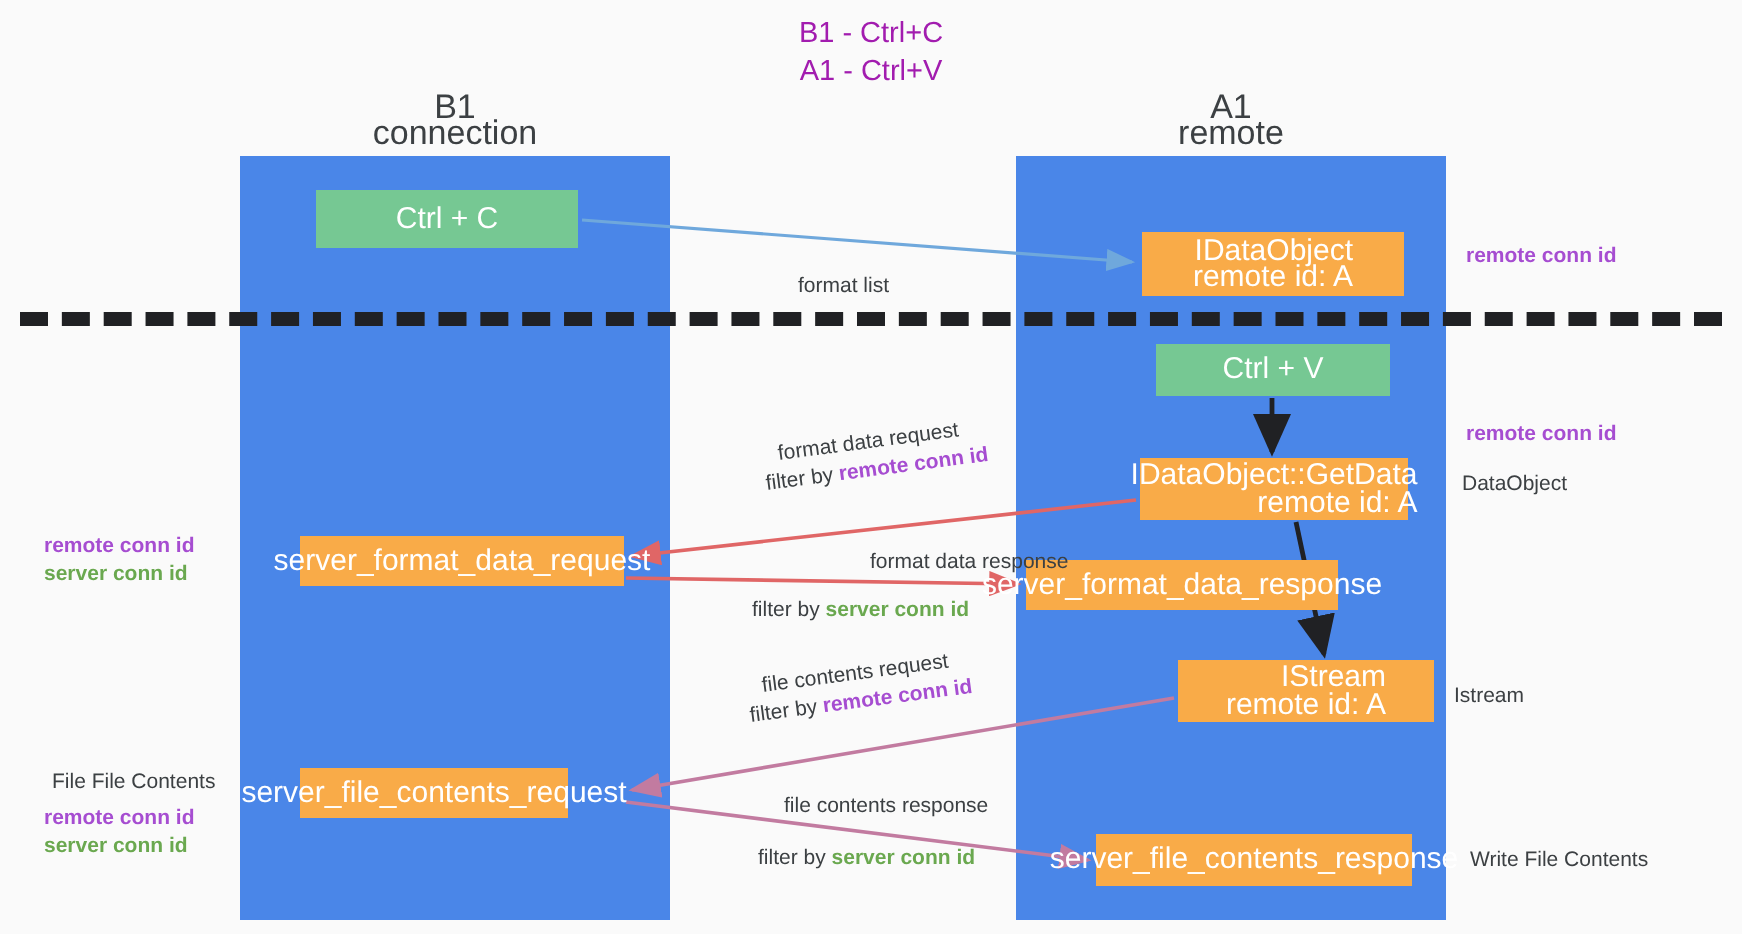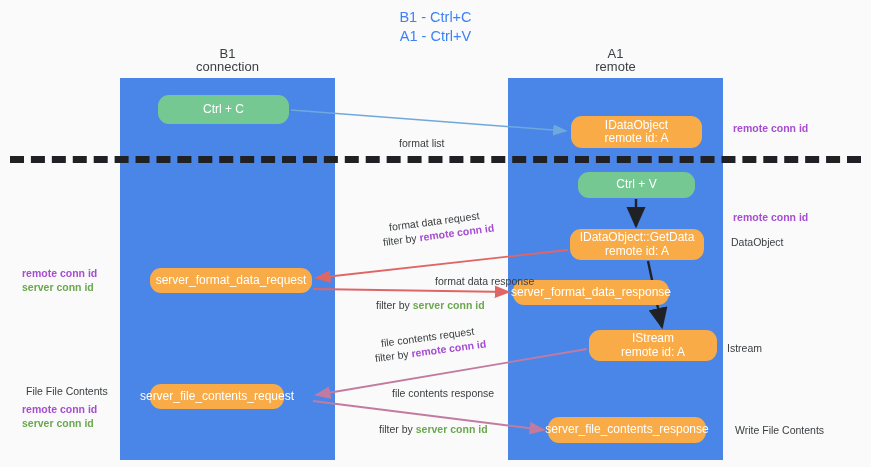--- a/index.html
+++ b/index.html
@@ -19,30 +19,30 @@
     height: 467px;
   }
 
   
   .title {
     position: absolute;
     left: 0; right: 0;
     top: 8px;
     text-align: center;
     font-size: 14.5px;
-    color: #3b82f6;
+    color: #a21caf;
     line-height: 19px;
     white-space: pre-line;
   }
 
   
   .lane-head {
     position: absolute;
     text-align: center;
-    font-size: 13px;
+    font-size: 17px;
     color: #3c4043;
     line-height: 13px;
     white-space: pre-line;
   }
   #lane-head-b1 { left: 120px; width: 215px; top: 47px; }
   #lane-head-a1 { left: 508px; width: 215px; top: 47px; }
 
   
   .lane {
     position: absolute;
@@ -64,28 +64,27 @@
   }
 
   
   .node {
     position: absolute;
     box-sizing: border-box;
     display: flex;
     flex-direction: column;
     align-items: center;
     justify-content: center;
-    font-size: 12px;
+    font-size: 15px;
     color: #ffffff;
-    text-align: center;
+    text-align: right;
     line-height: 13.5px;
     z-index: 5;
     white-space: pre-line;
     padding: 2px 4px;
-    border-radius: 11px;
   }
   .node.green  { background: #76c893; }
   .node.orange { background: #f9ab48; }
 
   #node-ctrl-c          { left: 158px; top: 95px;  width: 131px; height: 29px; }
   #node-idataobject     { left: 571px; top: 116px; width: 131px; height: 32px; }
   #node-ctrl-v          { left: 578px; top: 172px; width: 117px; height: 26px; }
   #node-getdata         { left: 570px; top: 229px; width: 134px; height: 31px; }
   #node-fmt-req         { left: 150px; top: 268px; width: 162px; height: 25px; }
   #node-fmt-resp        { left: 513px; top: 280px; width: 156px; height: 25px; }
@@ -114,21 +113,21 @@
   #lbl-remote-mid       { left: 733px; top: 210px; }
   #lbl-dataobject       { left: 731px; top: 235px; }
   #lbl-fdresp-1         { left: 391px; top: 274px; margin-left: 44px; }
   #lbl-fdresp-2         { left: 376px; top: 298px; }
   #lbl-left-conn        { left: 22px;  top: 266px; }
   #lbl-fcreq-1          { left: 381px; top: 336px; }
   #lbl-fcreq-2          { left: 375px; top: 351px; }
   #lbl-istream-side     { left: 727px; top: 341px; }
   #lbl-read-file        { left: 26px;  top: 384px; }
   #lbl-left-conn-2      { left: 22px;  top: 402px; }
-  #lbl-fcresp-1         { left: 392px; top: 386px; }
+  #lbl-fcresp-1         { left: 392px; top: 396px; }
   #lbl-fcresp-2         { left: 379px; top: 422px; }
   #lbl-write-file       { left: 735px; top: 423px; }
 
   #arrow-layer {
     position: absolute;
     left: 0; top: 0;
     width: 871px; height: 467px;
     z-index: 4;
     pointer-events: none;
   }

